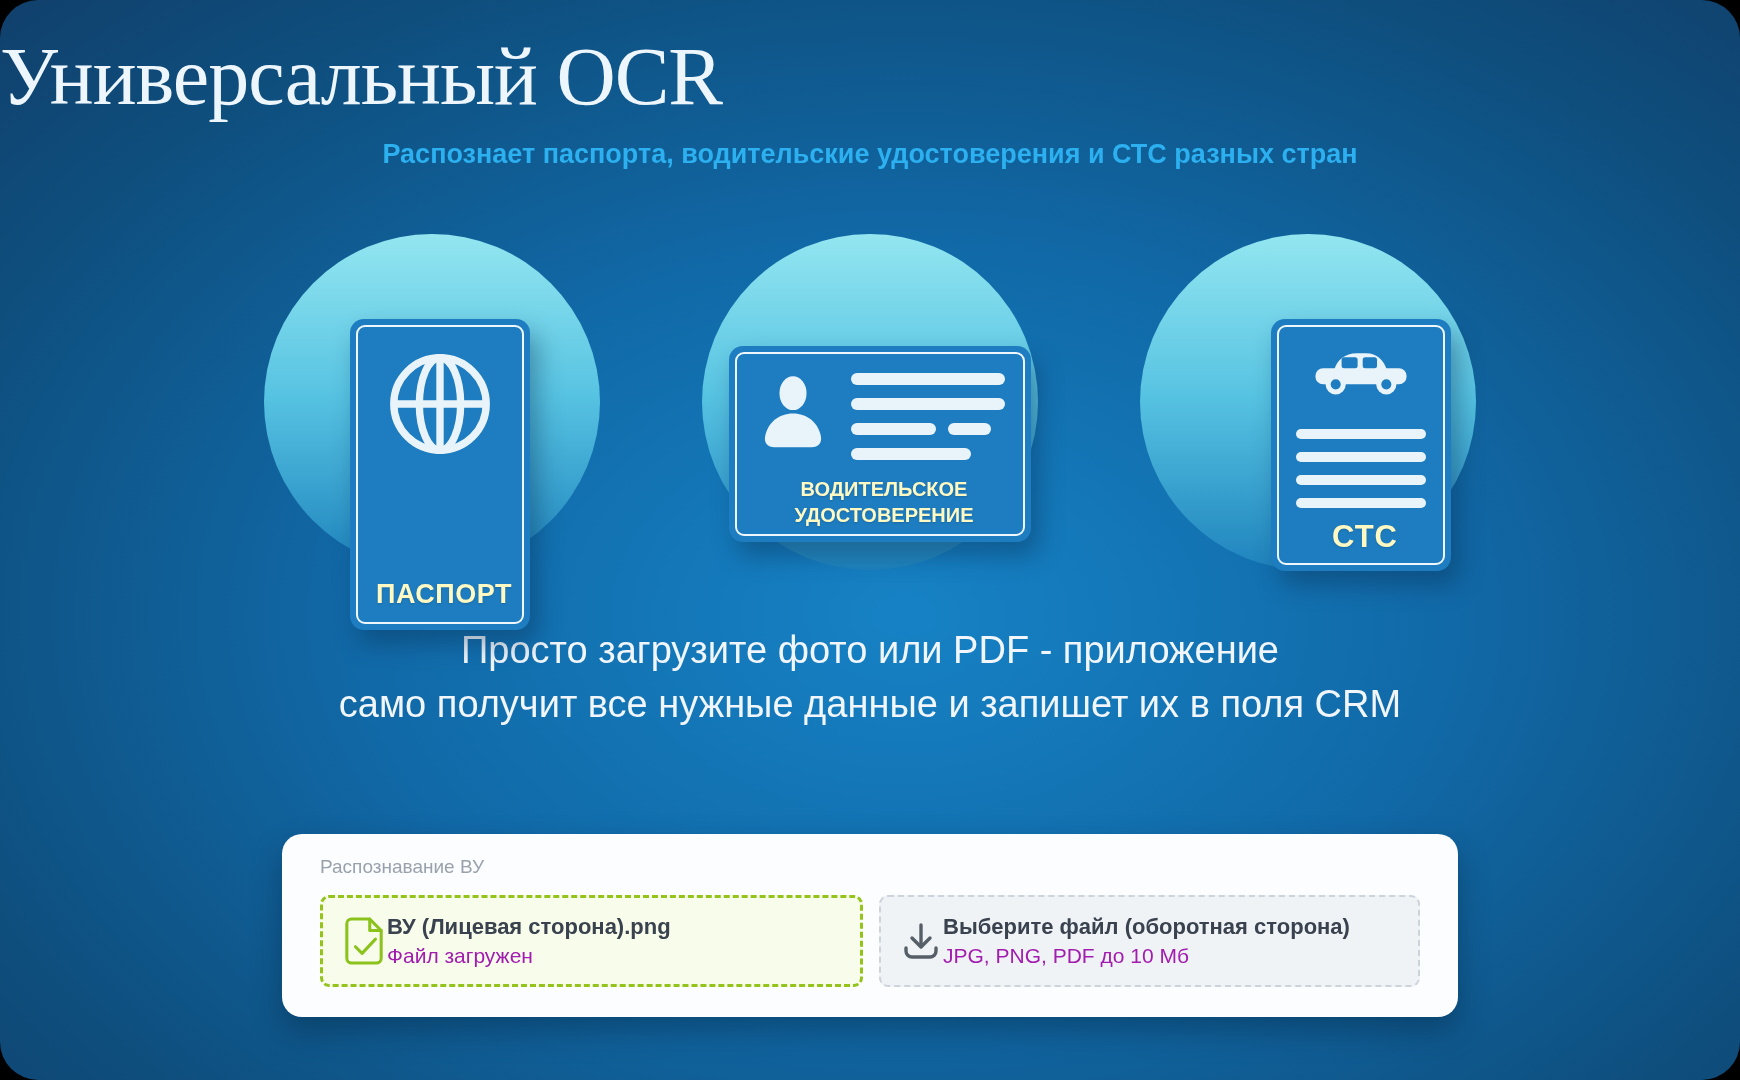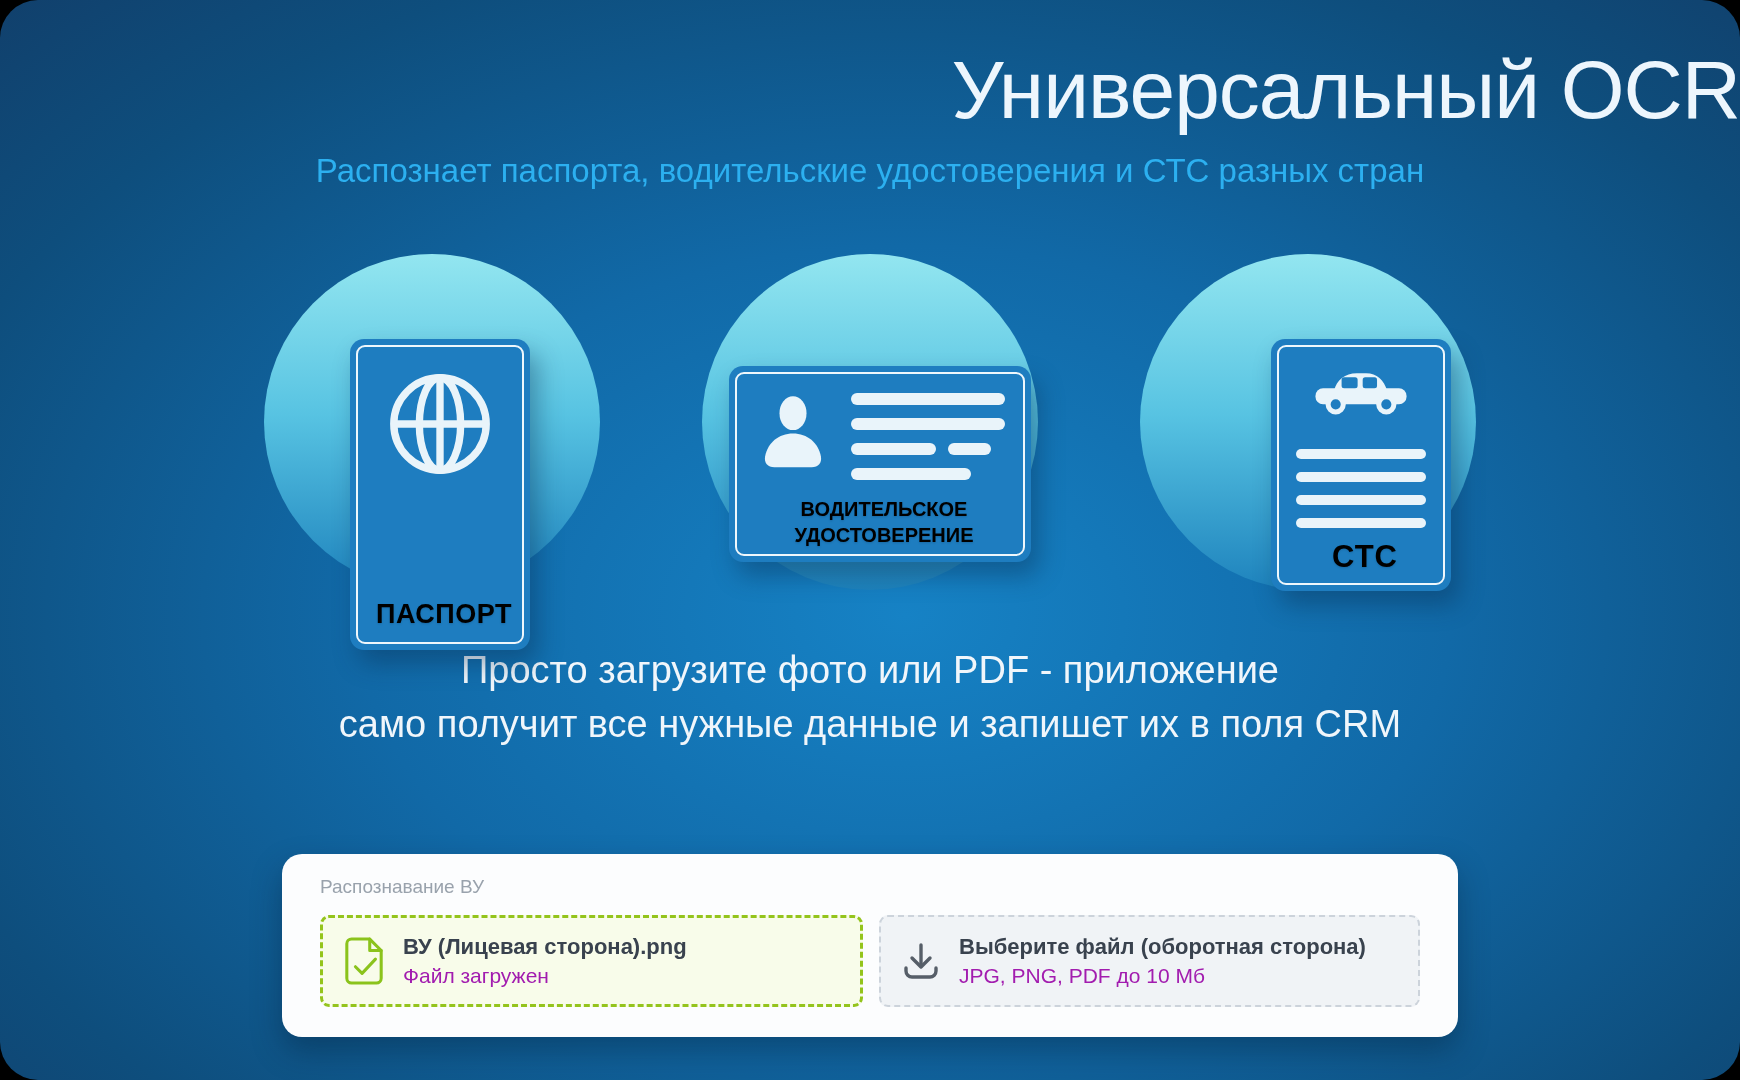--- a/index.html
+++ b/index.html
@@ -3,41 +3,41 @@
 <meta charset="utf-8">
 <style>
   html,body{margin:0;padding:0;background:#000;}
   .canvas{
     position:relative;width:1740px;height:1080px;border-radius:38px;overflow:hidden;
     font-family:"Liberation Sans", sans-serif;
     background:radial-gradient(1300px 880px at 52% 57%, #1682c5 0%, #1169a7 42%, #0e4e7d 78%, #113f6b 100%);
   }
   
   .title{
-    margin-top:44px;text-align:right;font-size:82px;font-weight:400;color:#edf6fd;
-    letter-spacing:-1px;line-height:1.12;
+    margin-top:31px;text-align:left;font-size:82px;font-weight:400;color:#edf6fd;
+    letter-spacing:-1px;line-height:1.12;font-family:Liberation Serif, serif;
   }
   .subtitle{
-    margin-top:16px;text-align:center;font-size:33px;font-weight:400;color:#2cb0f0;
+    margin-top:16px;text-align:center;font-size:27px;font-weight:700;color:#2cb0f0;
   }
   
   .circles{display:flex;justify-content:center;gap:102px;margin-top:64px;height:336px;}
   .circle{
     position:relative;width:336px;height:336px;border-radius:50%;
     background:linear-gradient(180deg,#93e6f0 0%,#57c3e2 48%,#1e83bd 100%);
   }
   .doc{
     position:absolute;left:50%;background:#1e7dc0;border-radius:14px;
     box-shadow:8px 14px 24px rgba(7,42,77,.38);
   }
   .doc .inner-border{
     position:absolute;inset:6px;border:2.5px solid #eef7fc;border-radius:9px;pointer-events:none;
   }
   .doc-label{
-    position:absolute;left:8px;right:0;text-align:center;color:#000000;font-weight:bold;
+    position:absolute;left:8px;right:0;text-align:center;color:#fef9c3;font-weight:bold;
     text-shadow:0 1px 2px rgba(10,50,90,.25);
   }
   
   .doc.passport{width:180px;height:311px;top:85px;transform:translateX(calc(-50% + 8px));}
   .passport .globe{position:absolute;top:26px;left:50%;transform:translateX(-50%);}
   .passport .doc-label{bottom:20px;font-size:27px;letter-spacing:.5px;}
   
   .doc.dl{width:302px;height:196px;top:112px;transform:translateX(calc(-50% + 10px));}
   .dl-content{display:flex;gap:20px;padding:24px 26px 0 26px;}
   .dl-lines{flex:1;display:flex;flex-direction:column;gap:13px;padding-top:3px;}
@@ -54,21 +54,21 @@
   
   .description{margin-top:54px;text-align:center;font-size:38px;color:#f0f6fb;line-height:1.42;}
   
   .upload-card{
     width:1176px;box-sizing:border-box;margin:102px auto 0;background:#fcfdfe;border-radius:20px;
     padding:22px 38px 30px;box-shadow:0 14px 30px rgba(3,25,47,.35);
   }
   .upload-header{font-size:19px;color:#99a2ac;}
   .upload-row{display:flex;gap:16px;margin-top:17px;}
   .upload-box{
-    flex:1;border-radius:9px;display:flex;align-items:center;gap:18px;
+    flex:1;border-radius:9px;display:flex;align-items:center;gap:2px;
     padding:0 20px;height:92px;box-sizing:border-box;cursor:pointer;
   }
   .upload-box.uploaded{background:#f8fcea;border:3px dashed #94c41c;}
   .upload-box.chooser{background:#f0f3f6;border:2px dashed #ccd3db;}
   .upload-text{display:flex;flex-direction:column;gap:4px;}
   .upload-title{font-size:22px;font-weight:bold;color:#39424e;}
   .upload-sub{font-size:21px;color:#a21caf;}
   svg{display:block;}
 </style>
 </head>

